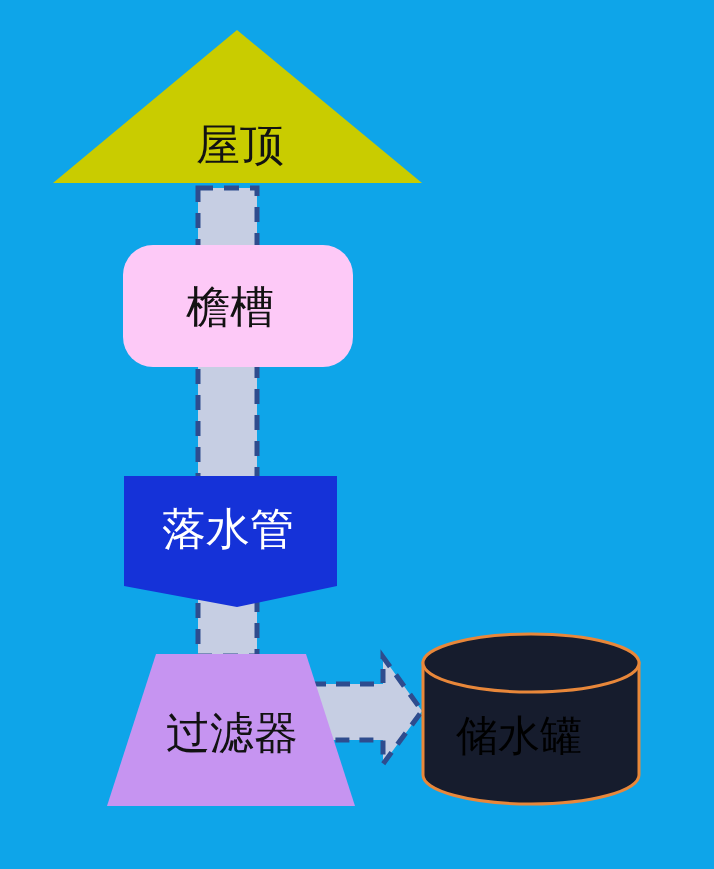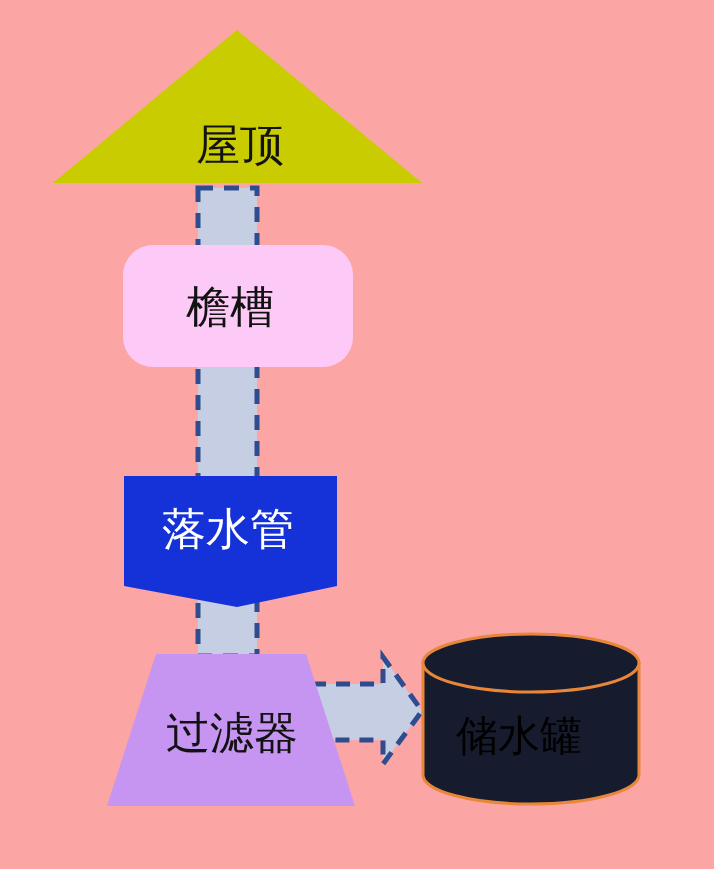--- a/index.html
+++ b/index.html
@@ -5,21 +5,21 @@
   html, body {
     margin: 0;
     padding: 0;
     background: #ffffff;
     font-family: "Liberation Sans", sans-serif;
   }
   .stage {
     position: relative;
     width: 714px;
     height: 869px;
-    background: #fca5a5;
+    background: #0ea5e9;
     overflow: hidden;
   }
   svg text {
     font-family: "Liberation Sans", "DejaVu Sans", sans-serif;
   }
   .node-label {
     font-size: 44px;
     text-anchor: middle;
   }
   .node-label.tank {

